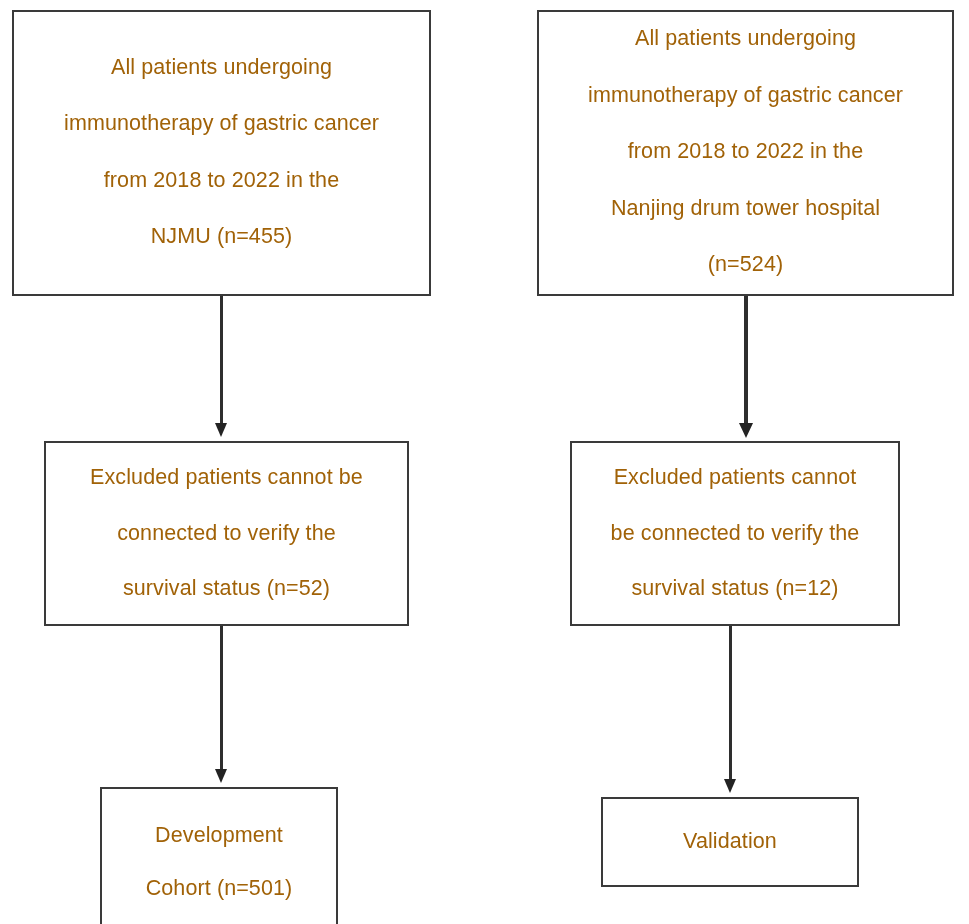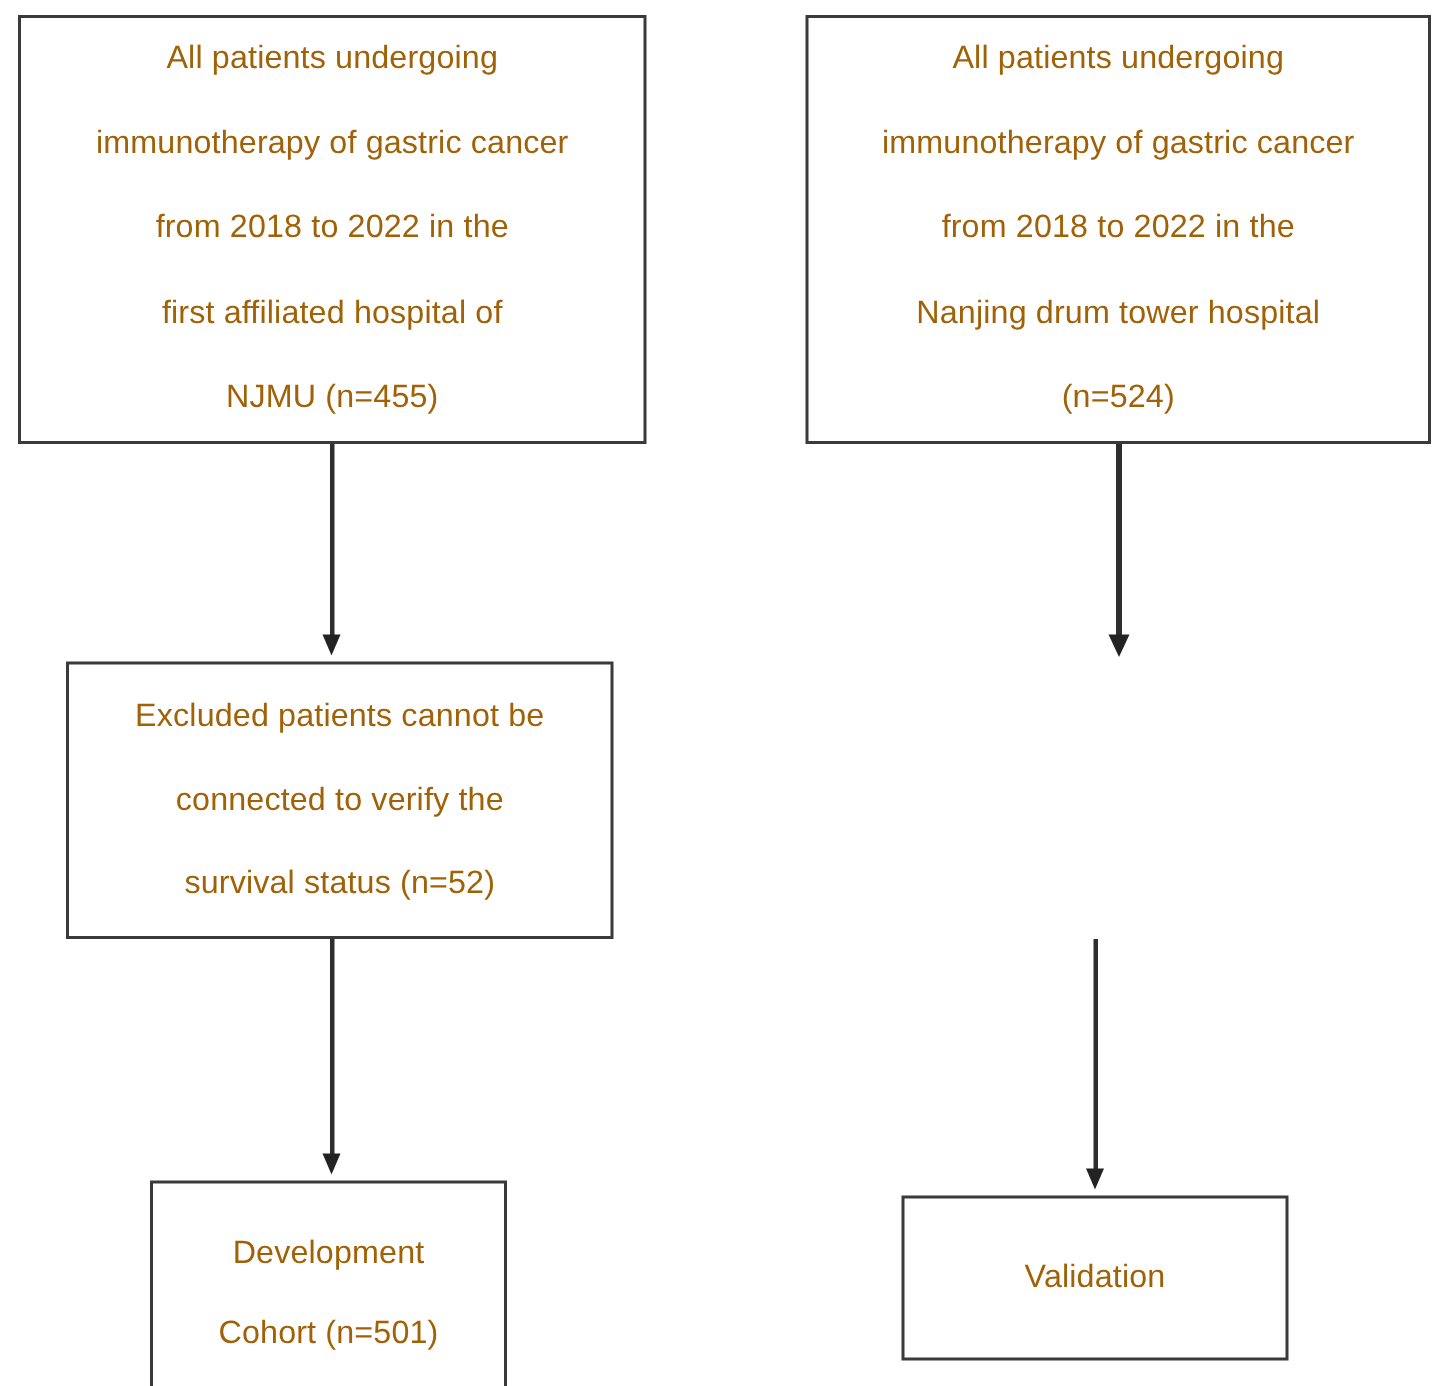--- a/index.html
+++ b/index.html
@@ -74,21 +74,21 @@
   .node-right-top .ln { margin: 17.5px 0; }
 
   .node-right-mid {
     left: 570px; top: 441px;
     width: 330px; height: 185px;
   }
   .node-right-mid .ln { margin: 17px 0; }
 
   .node-right-bot {
     left: 601px; top: 797px;
-    width: 258px; height: 110px;
+    width: 258px; height: 90px;
   }
   .node-right-bot .ln { margin: 14px 0; }
 
   
   .connector {
     position: absolute;
   }
   .connector .shaft {
     position: absolute;
     width: 2.5px;
@@ -125,21 +125,20 @@
 </style>
 </head>
 <body>
 
 <div class="flow-canvas">
 
   <div class="node node-left-top">
     <span class="ln">All patients undergoing</span>
     <span class="ln">immunotherapy of gastric cancer</span>
     <span class="ln">from 2018 to 2022 in the</span>
-    <span class="ln">first affiliated hospital of</span>
     <span class="ln">NJMU (n=455)</span>
   </div>
 
   <div class="connector conn-l1">
     <div class="shaft"></div>
     <div class="head"></div>
   </div>
 
   <div class="node node-left-mid">
     <span class="ln">Excluded patients cannot be</span>
@@ -163,20 +162,25 @@
     <span class="ln">from 2018 to 2022 in the</span>
     <span class="ln">Nanjing drum tower hospital</span>
     <span class="ln">(n=524)</span>
   </div>
 
   <div class="connector conn-r1">
     <div class="shaft"></div>
     <div class="head"></div>
   </div>
 
+  <div class="node node-right-mid">
+    <span class="ln">Excluded patients cannot</span>
+    <span class="ln">be connected to verify the</span>
+    <span class="ln">survival status (n=12)</span>
+  </div>
 
   <div class="connector conn-r2">
     <div class="shaft"></div>
     <div class="head"></div>
   </div>
 
   <div class="node node-right-bot">
     <span class="ln">Validation</span>
   </div>
 

